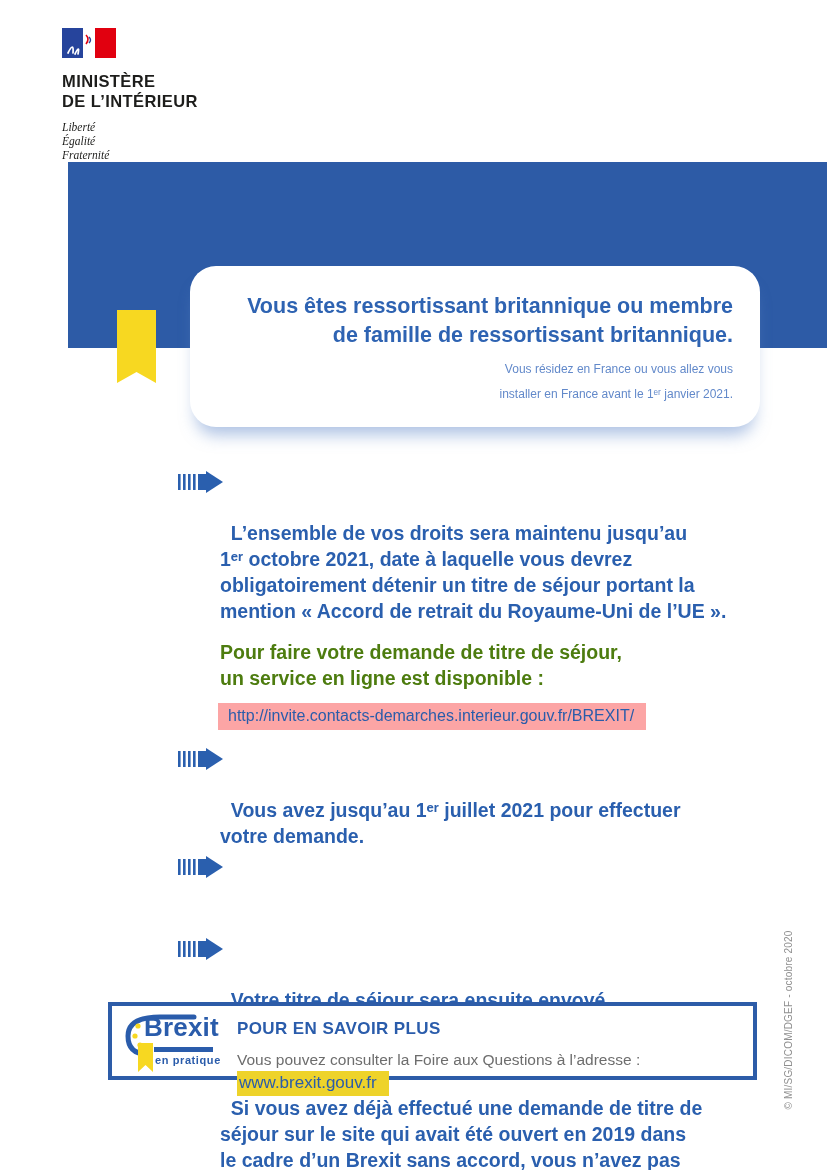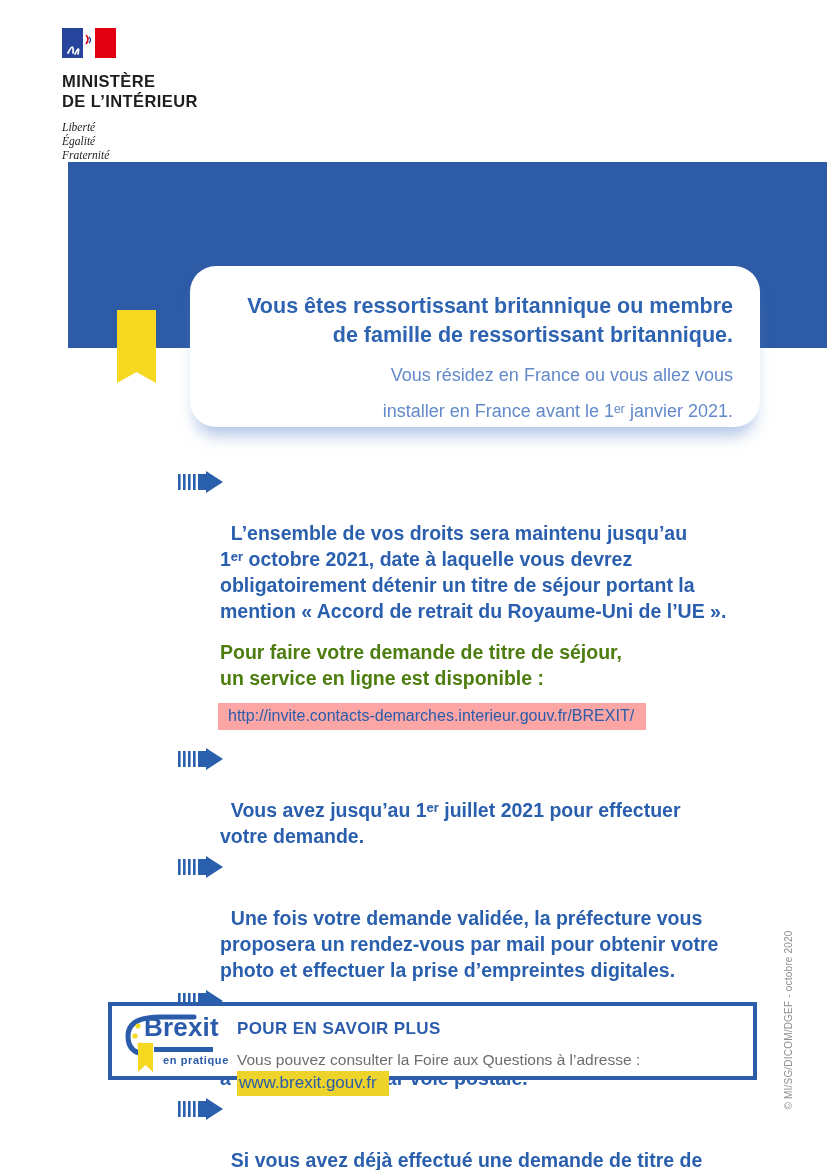--- a/index.html
+++ b/index.html
@@ -22,21 +22,21 @@
 
   
   .banner { position:absolute; left:68px; top:162px; width:759px; height:186px; background:#2d5ba6; z-index:1; }
   .title-card {
     position:absolute; left:190px; top:266px; width:570px; height:161px; box-sizing:border-box;
     background:#ffffff; border-radius:26px; z-index:4;
     box-shadow:0 14px 16px -6px rgba(110,145,205,.55);
     padding:26px 27px 0 20px; text-align:right;
   }
   .title-card h1 { margin:0; font-size:21.5px; font-weight:700; color:#2e63b2; line-height:29px; white-space:pre; }
-  .title-card .subtitle { margin-top:7px; font-size:18px; color:#6289ca; line-height:36px; white-space:pre; }
+  .title-card .subtitle { margin-top:7px; font-size:12px; color:#6289ca; line-height:25px; white-space:pre; }
   .bookmark {
     position:absolute; left:117px; top:310px; width:39px; height:73px; background:#f7d821; z-index:5;
     clip-path:polygon(0 0,100% 0,100% 100%,50% 85%,0 100%);
   }
 
   
   .content { position:absolute; left:178px; top:468px; width:610px; z-index:2; }
   .bullet {
     position:relative; padding-left:42px; font-weight:700; color:#2a5fae;
     font-size:19.5px; line-height:26px; white-space:pre;
@@ -50,21 +50,21 @@
 
   
   .footer-box {
     position:absolute; left:108px; top:1002px; width:649px; height:78px; box-sizing:border-box;
     border:4px solid #2d5ca8; background:#fff; z-index:2;
   }
   .brexit-logo { position:absolute; left:8px; top:4px; width:114px; height:70px; }
   .brexit-logo svg { position:absolute; left:0; top:0; }
   .brexit-word { position:absolute; left:24px; top:2px; font-size:26px; font-weight:700; color:#2a5cab; letter-spacing:.2px; }
   .brexit-bar { position:absolute; left:34px; top:37px; width:59px; height:5px; background:#2a5cab; }
-  .brexit-tagline { position:absolute; left:35px; top:44px; font-size:11px; font-weight:700; color:#2a5cab; letter-spacing:.6px;margin-left:8px; }
+  .brexit-tagline { position:absolute; left:35px; top:44px; font-size:11px; font-weight:700; color:#2a5cab; letter-spacing:.6px; }
   .footer-heading { position:absolute; left:125px; top:13px; font-size:17px; font-weight:700; color:#2a5cab; letter-spacing:.4px; }
   .footer-body { position:absolute; left:125px; top:45px; font-size:15.5px; color:#6d6d6d; }
   .footer-chip { position:absolute; left:125px; top:65px; background:#eed32a; color:#2a5caa; font-size:17px; padding:2px 12px 3px 2px; }
 
   
   .copyright {
     position:absolute; left:698px; top:1012px; width:185px; height:16px; text-align:center;
     transform:rotate(-90deg); font-size:10px; color:#8f8f8f; letter-spacing:.2px;
   }
 </style>
@@ -134,23 +134,21 @@
     <svg class="arrow" width="46" height="22" viewBox="0 0 46 22">
       <g fill="#2a5fae">
         <rect x="0" y="3" width="2.6" height="16"></rect>
         <rect x="5" y="3" width="2.6" height="16"></rect>
         <rect x="10" y="3" width="2.6" height="16"></rect>
         <rect x="15" y="3" width="2.6" height="16"></rect>
         <rect x="20" y="3" width="8" height="16"></rect>
         <polygon points="28,0 45,11 28,22"></polygon>
       </g>
     </svg>
-  <span>Une fois votre demande validée, la préfecture vous
-proposera un rendez-vous par mail pour obtenir votre
-photo et effectuer la prise d’empreintes digitales.</span></div>
+  </div>
       <div class="bullet">
     <svg class="arrow" width="46" height="22" viewBox="0 0 46 22">
       <g fill="#2a5fae">
         <rect x="0" y="3" width="2.6" height="16"></rect>
         <rect x="5" y="3" width="2.6" height="16"></rect>
         <rect x="10" y="3" width="2.6" height="16"></rect>
         <rect x="15" y="3" width="2.6" height="16"></rect>
         <rect x="20" y="3" width="8" height="16"></rect>
         <polygon points="28,0 45,11 28,22"></polygon>
       </g>

